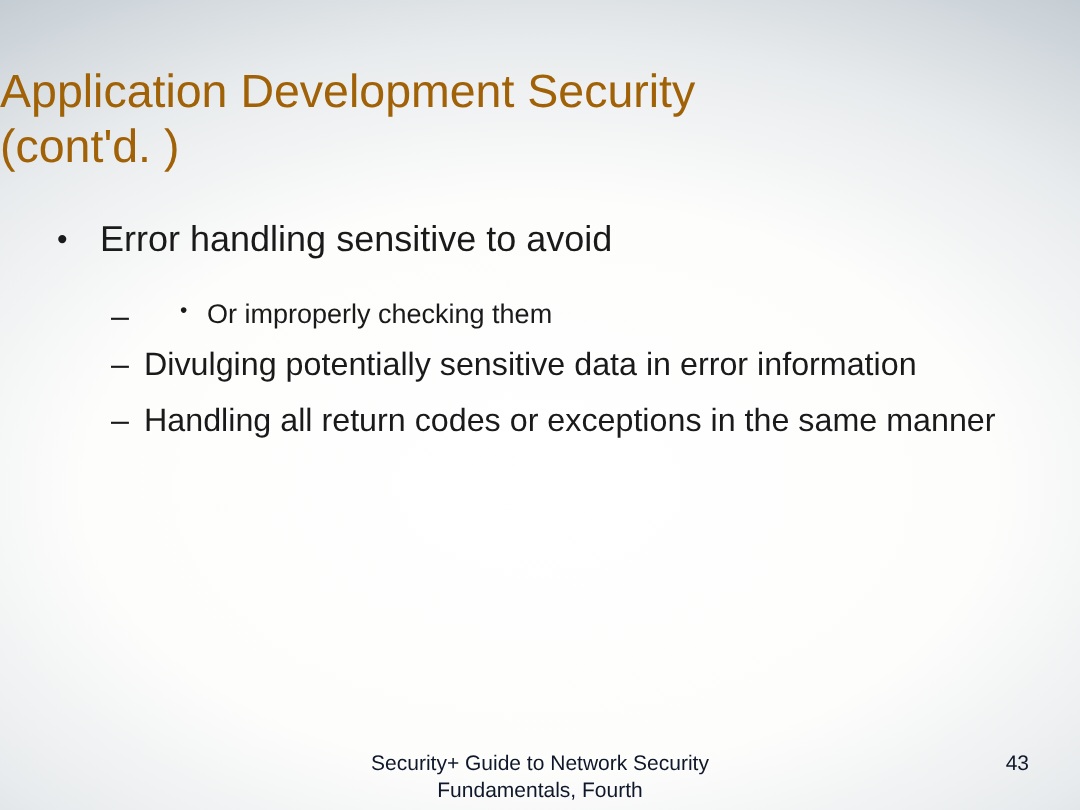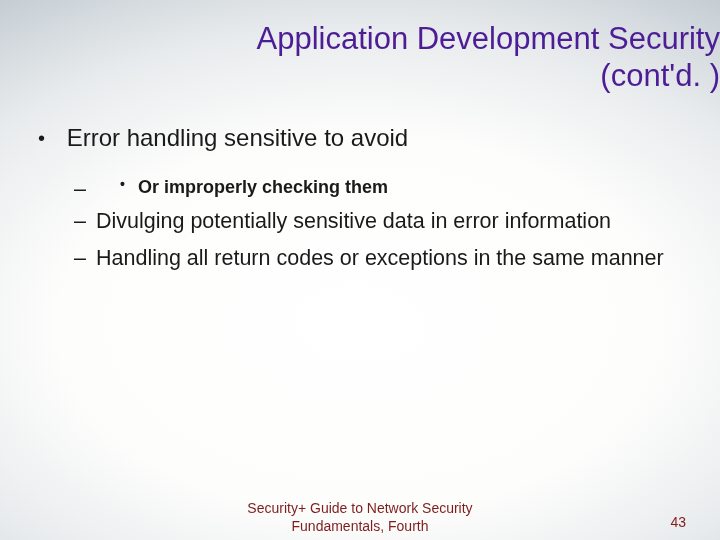--- a/index.html
+++ b/index.html
@@ -4,26 +4,26 @@
 <style>
   * { margin: 0; padding: 0; box-sizing: border-box; }
   html, body { width: 720px; height: 540px; overflow: hidden; }
   body {
     font-family: Arial, Helvetica, sans-serif;
     background: radial-gradient(ellipse 120% 100% at 50% 60%, #ffffff 0%, #fdfdfc 35%, #e8ebed 55%, #c7cfd5 72%, #a4b4c1 85%, #7a94a8 95%, #5e7d95 100%);
     position: relative;
     color: #1a1a1a;
   }
   .title {
-    text-align: right;
+    text-align: left;
     font-size: 31px;
     font-weight: 400;
     line-height: 1.2;
-    padding-top: 20px;
-    color: #4c1d95;
+    padding-top: 42px;
+    color: #a16207;
   }
   .content {
     padding: 28px 40px 0 40px;
   }
   .lvl1 {
     list-style: none;
     font-size: 24px;
     line-height: 1.35;
   }
   .lvl1 > li::before {
@@ -49,56 +49,55 @@
     content: "–";
     position: absolute;
     left: 0;
     top: 0;
   }
   .lvl3 {
     list-style: none;
     font-size: 18px;
     margin-top: 20px;
     padding-left: 24px;
-    font-weight: bold;
   }
   .lvl3 > li {
     position: relative;
     padding-left: 18px;
   }
   .lvl3 > li::before {
     content: "•";
     position: absolute;
     left: 0;
     top: 0;
     font-size: 14px;
   }
   .footer {
     position: absolute;
     bottom: 0;
     left: 0;
     width: 720px;
     height: 42px;
     overflow: hidden;
-    color: #7f1d1d;
+    color: #0f172a;
     font-size: 14px;
   }
   .footer-center {
     position: absolute;
     left: 50%;
     transform: translateX(-50%);
     text-align: center;
     width: 260px;
     line-height: 1.25;
     top: 2px;
   }
   .footer-right {
     position: absolute;
     right: 34px;
-    top: 16px;
+    top: 2px;
   }
 </style>
 </head>
 <body>
 
 <div class="title">
   <span>Application Development Security</span><br>
   <span>(cont'd. )</span>
 </div>
 

